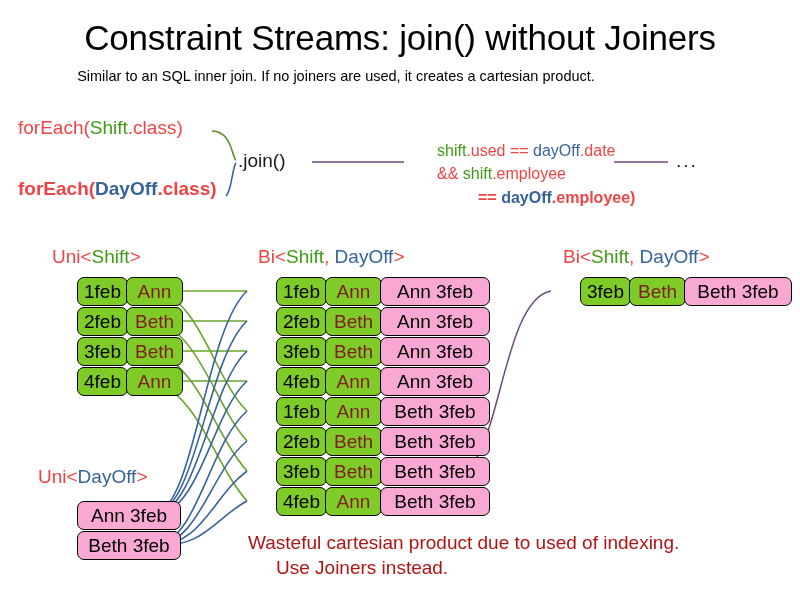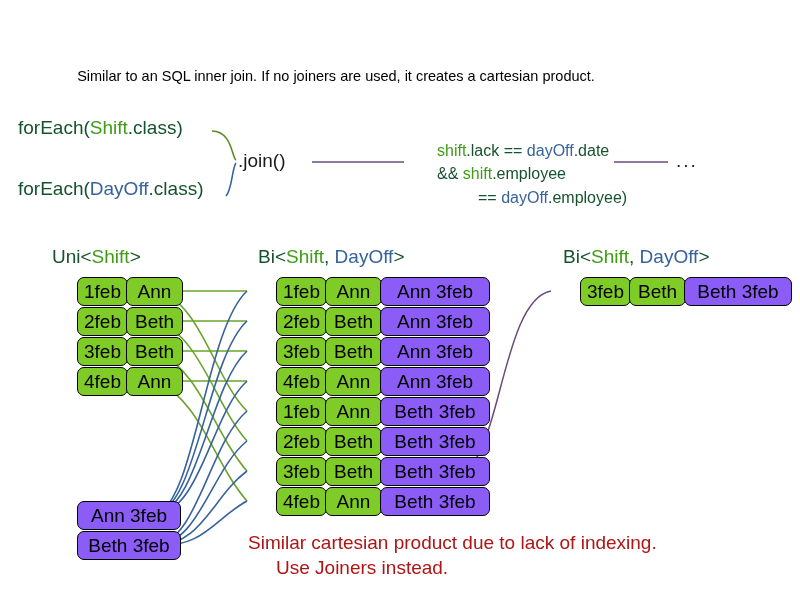--- a/index.html
+++ b/index.html
@@ -26,29 +26,29 @@
     position: absolute; left: 0; top: 68px; width: 672px;
     text-align: center;
     font-size: 14.5px; color: #000;
   }
 
   
   .code { position: absolute; font-size: 19px; color: #1a1a1a; white-space: nowrap; }
   .code.small { font-size: 16px; }
   .shift { color: #3f9c16; }
   .dayoff { color: #36639b; }
-  .blk { color: #14532d; }
+  .blk { color: #ef4444; }
 
   #forEachShift  { left: 18px;  top: 117px; }
-  #forEachDayOff { left: 18px;  top: 178px; }
+  #forEachDayOff { left: 18px;  top: 178px; font-weight: bold; }
   #joinCall      { left: 238px; top: 150px; }
   #filterL1      { left: 415px; top: 116px; }
   #filterL2      { left: 437px; top: 142px; }
   #filterL3      { left: 437px; top: 165px; }
-  #filterL4      { left: 478px; top: 189px; }
+  #filterL4      { left: 478px; top: 189px; font-weight: bold; }
   #ellipsis      { left: 676px; top: 150px; font-size: 19px; color:#1a1a1a; letter-spacing:2px;}
 
   
   .stream-label { position: absolute; font-size: 19px; white-space: nowrap; color: #1a1a1a; text-align: right; }
   #lbl-uni-shift   { left: 52px;  top: 246px; }
   #lbl-bi-mid      { left: 258px; top: 246px; }
   #lbl-bi-right    { left: 563px; top: 246px; }
   #lbl-uni-dayoff  { left: 38px;  top: 466px; }
 
   
@@ -57,23 +57,23 @@
     border: 1.6px solid #000;
     border-radius: 7px;
     box-sizing: border-box;
     display: flex; align-items: center; justify-content: center;
     font-size: 19px;
     line-height: 1;
     height: 29px;
     margin-right: -2px;
   }
   .cell.green { background: #7fcc28; }
-  .cell.blue  { background: #8b5cf6; }
+  .cell.blue  { background: #f9a8d4; }
   .cell .date { color: #000; }
-  .cell .emp  { color: #000000; }
+  .cell .emp  { color: #7f1d1d; }
   .cell .txt  { color: #000; }
 
   .c-date { width: 51px; }
   .c-emp  { width: 57px; }
   .c-fact { width: 110px; }
   .c-fact-wide { width: 108px; }
 
   
   .left-col { left: 48px; }
   
@@ -122,43 +122,45 @@
     <path d="M458,471 C500,473 500,300 551,291" fill="none" stroke="#6b4a7a" stroke-width="1.5"></path>
 
     <path d="M212,131 C232,131 232,158 236,160" fill="none" stroke="#5a8a22" stroke-width="1.6"></path>
     <path d="M226,196 C232,190 232,168 236,163" fill="none" stroke="#36639b" stroke-width="1.6"></path>
 
     <line x1="312" y1="162" x2="404" y2="162" stroke="#6b4a7a" stroke-width="1.6"></line>
 
     <line x1="614" y1="162" x2="668" y2="162" stroke="#6b4a7a" stroke-width="1.6"></line>
   </svg>
 
+  <div class="title">Constraint Streams: join() without Joiners</div>
   <div class="subtitle">Similar to an SQL inner join. If no joiners are used, it creates a cartesian product.</div>
 
   <div class="code" id="forEachShift"><span class="blk">forEach(</span><span class="shift">Shift</span><span class="blk">.class)</span></div>
 
   <div class="code" id="forEachDayOff"><span class="blk">forEach(</span><span class="dayoff">DayOff</span><span class="blk">.class)</span></div>
 
   <div class="code" id="joinCall">.join()</div>
 
 
-  <div class="code small" id="filterL2"><span class="shift">shift</span><span class="blk">.lack == </span><span class="dayoff">dayOff</span><span class="blk">.date</span></div>
+  <div class="code small" id="filterL2"><span class="shift">shift</span><span class="blk">.used == </span><span class="dayoff">dayOff</span><span class="blk">.date</span></div>
 
   <div class="code small" id="filterL3"><span class="blk">&amp;&amp; </span><span class="shift">shift</span><span class="blk">.employee</span></div>
 
   <div class="code small" id="filterL4"><span class="blk">== </span><span class="dayoff">dayOff</span><span class="blk">.employee)</span></div>
 
   <div id="ellipsis" class="code">...</div>
 
   <div class="stream-label" id="lbl-uni-shift"><span class="blk">Uni&lt;</span><span class="shift">Shift</span><span class="blk">&gt;</span></div>
 
   <div class="stream-label" id="lbl-bi-mid"><span class="blk">Bi&lt;</span><span class="shift">Shift</span><span class="blk">, </span><span class="dayoff">DayOff</span><span class="blk">&gt;</span></div>
 
   <div class="stream-label" id="lbl-bi-right"><span class="blk">Bi&lt;</span><span class="shift">Shift</span><span class="blk">, </span><span class="dayoff">DayOff</span><span class="blk">&gt;</span></div>
 
+  <div class="stream-label" id="lbl-uni-dayoff"><span class="blk">Uni&lt;</span><span class="dayoff">DayOff</span><span class="blk">&gt;</span></div>
 
   <div class="row left-col" style="top:277px">
     <div class="cell green c-date">
         <span class="date">1feb</span>
       </div>
     <div class="cell green c-emp">
         <span class="emp">Ann</span>
       </div>
   </div>
   <div class="row left-col" style="top:307px">
@@ -291,16 +293,16 @@
         <span class="date">3feb</span>
       </div>
     <div class="cell green c-emp">
         <span class="emp">Beth</span>
       </div>
     <div class="cell blue c-fact-wide">
         <span class="txt">Beth 3feb</span>
       </div>
   </div>
 
-  <div class="warn" id="warn1">Similar cartesian product due to lack of indexing.</div>
+  <div class="warn" id="warn1">Wasteful cartesian product due to used of indexing.</div>
   <div class="warn" id="warn2">Use Joiners instead.</div>
 
 </div>
 
 </body></html>

